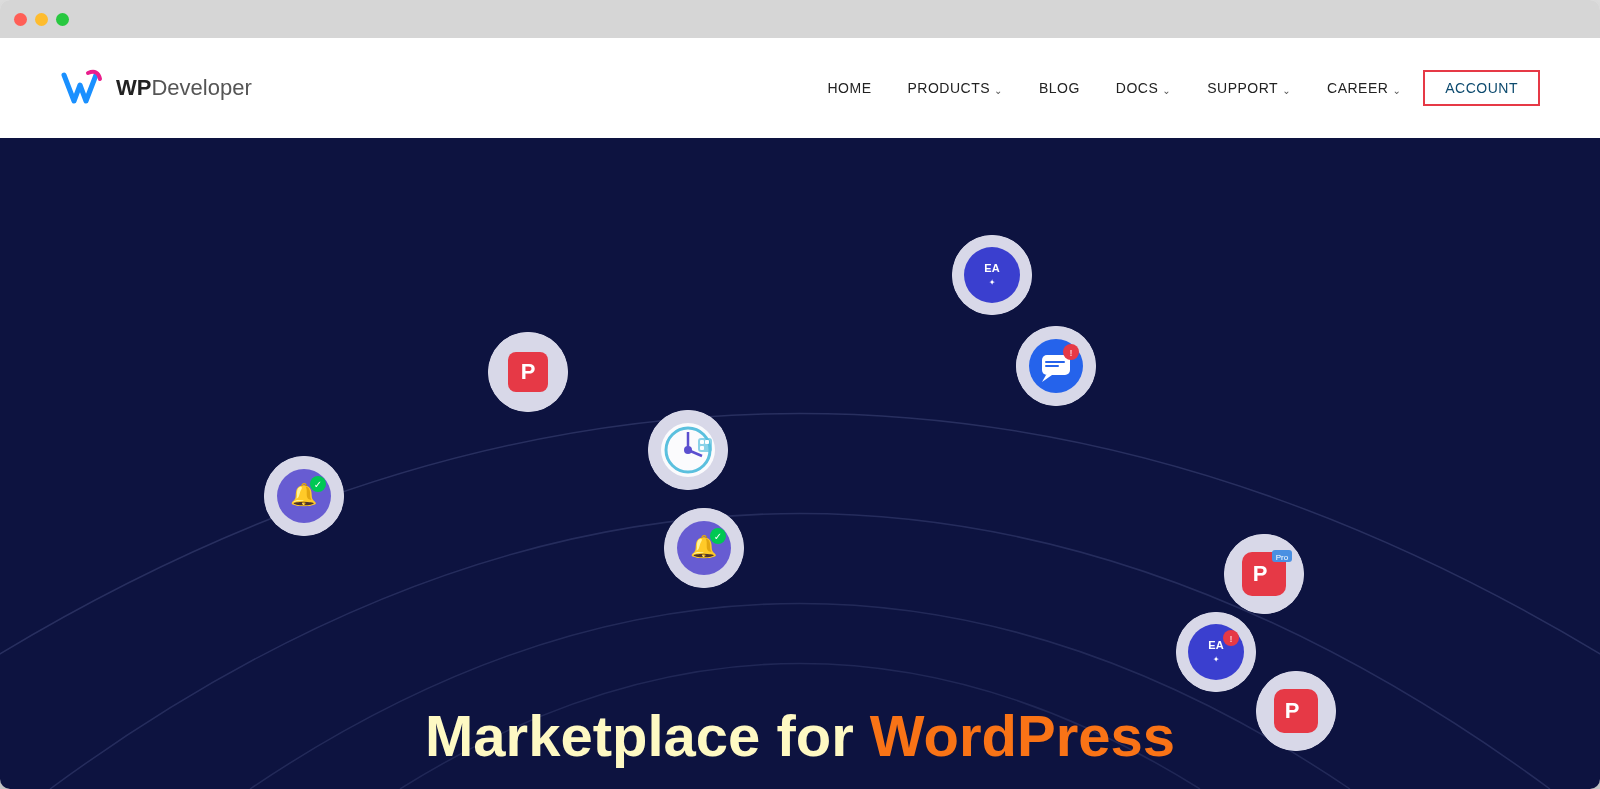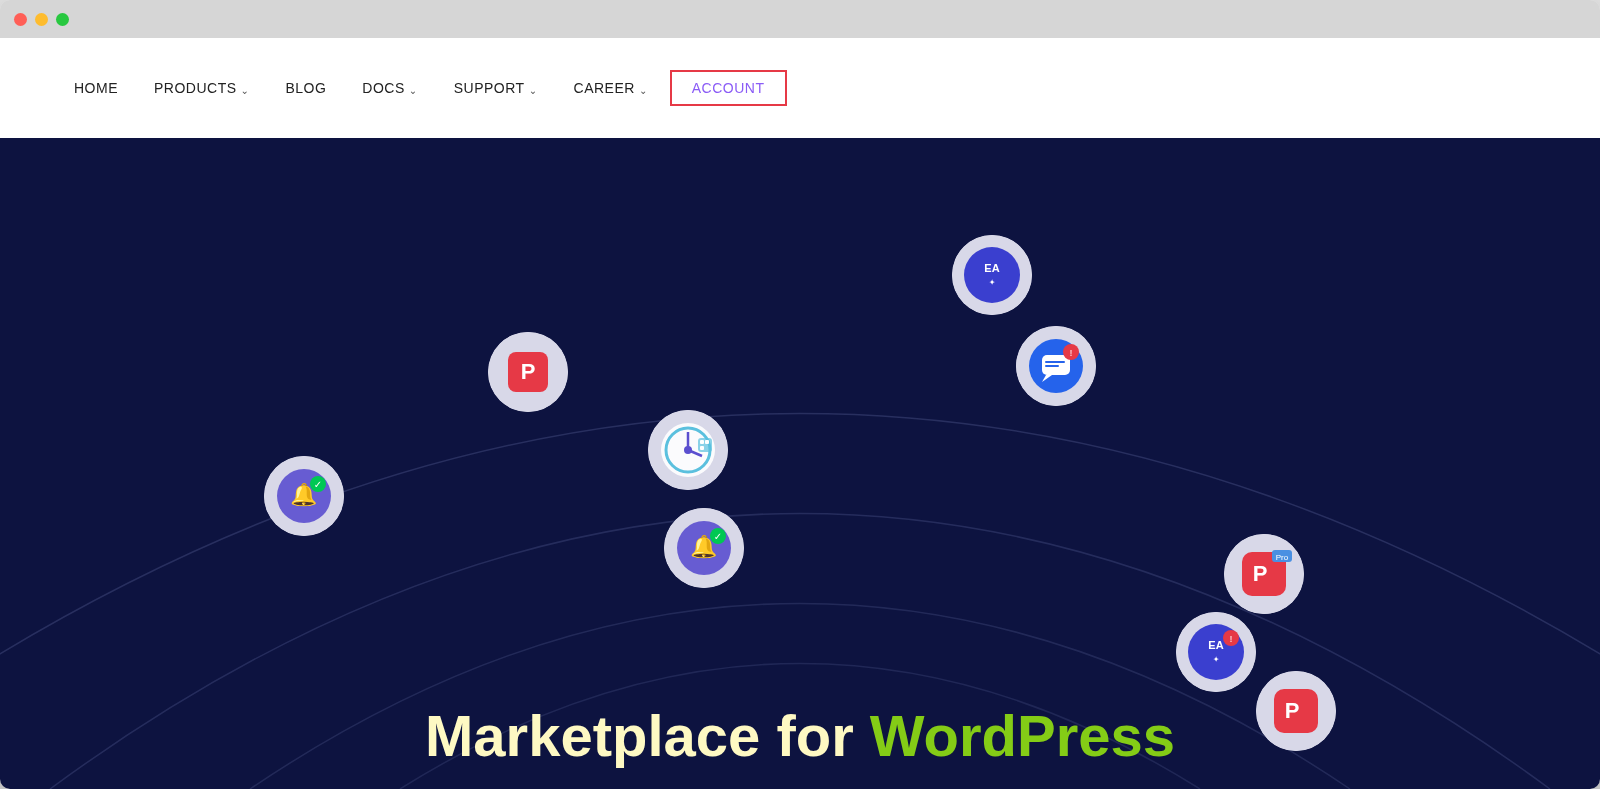--- a/index.html
+++ b/index.html
@@ -63,21 +63,21 @@
       font-size: 14px;
       font-weight: 400;
       color: #222;
       letter-spacing: 0.5px;
       cursor: pointer;
       text-transform: uppercase;
     }
     .nav-item.account {
       border: 2px solid #e63946;
       padding: 8px 20px;
-      color: #8b5cf6;
+      color: #0c4a6e;
     }
     .chevron {
       font-size: 10px;
       color: #555;
     }
 
     
     .hero {
       flex: 1;
       background: #0d1340;
@@ -126,20 +126,30 @@
 
 <div class="window-chrome">
 
   <div class="title-bar">
     <div class="dot dot-red"></div>
     <div class="dot dot-yellow"></div>
     <div class="dot dot-green"></div>
   </div>
 
   <nav class="navbar">
+    <div class="logo-area">
+
+      <svg class="logo-icon" viewBox="0 0 46 46" xmlns="http://www.w3.org/2000/svg">
+        <path d="M4 10 L14 36 L20 20 L26 36 L36 10" stroke="#1a90ff" stroke-width="5" fill="none" stroke-linecap="round" stroke-linejoin="round"></path>
+        <path d="M28 8 Q38 4 40 14" stroke="#e91e8c" stroke-width="4" fill="none" stroke-linecap="round"></path>
+      </svg>
+      <div>
+        <span style="font-size:22px;font-weight:800;color:#222;">WP</span><span style="font-size:22px;font-weight:400;color:#555;">Developer</span>
+      </div>
+    </div>
 
     <div class="nav-links">
       <div class="nav-item">
         <span>HOME</span>
       </div>
       <div class="nav-item">
         <span>PRODUCTS</span>
         <span class="chevron">⌄</span>
       </div>
       <div class="nav-item">
@@ -265,17 +275,17 @@
     <div class="plugin-icon" style="top:88%;left:81%;transform:translate(-50%,-50%);">
       <svg viewBox="0 0 80 80" width="80" height="80">
         <circle cx="40" cy="40" r="40" fill="#d8d8e8"></circle>
         <rect x="18" y="18" width="44" height="44" rx="10" fill="#e63946"></rect>
         <text x="36" y="47" text-anchor="middle" font-size="22" font-weight="800" fill="white">P</text>
       </svg>
     </div>
 
     <div class="hero-text">
       <h1>
-        <span>Marketplace for </span><span style="color:#84cc16;">WordPress</span>
+        <span>Marketplace for </span><span style="color:#f97316;">WordPress</span>
       </h1>
     </div>
   </div>
 </div>
 
 </body></html>

